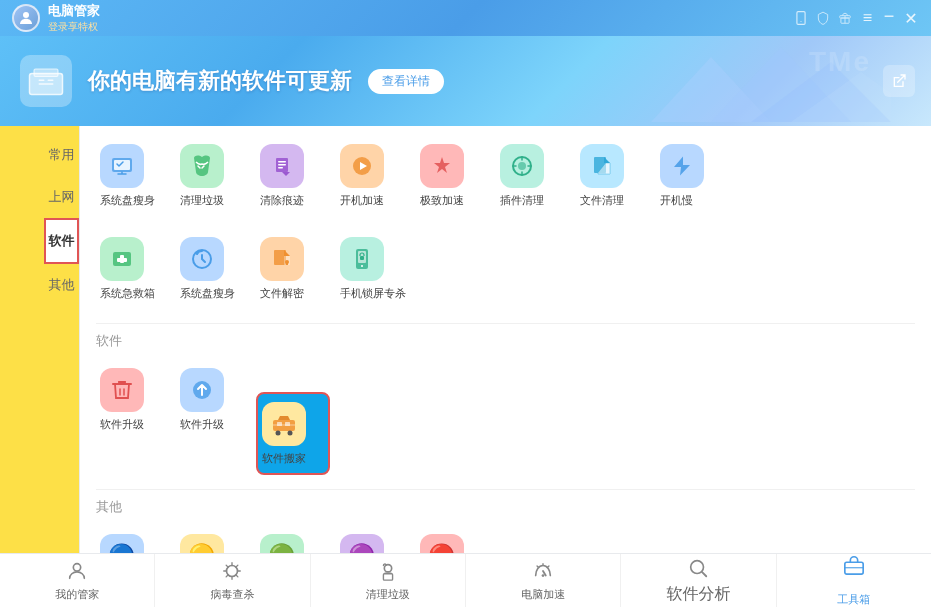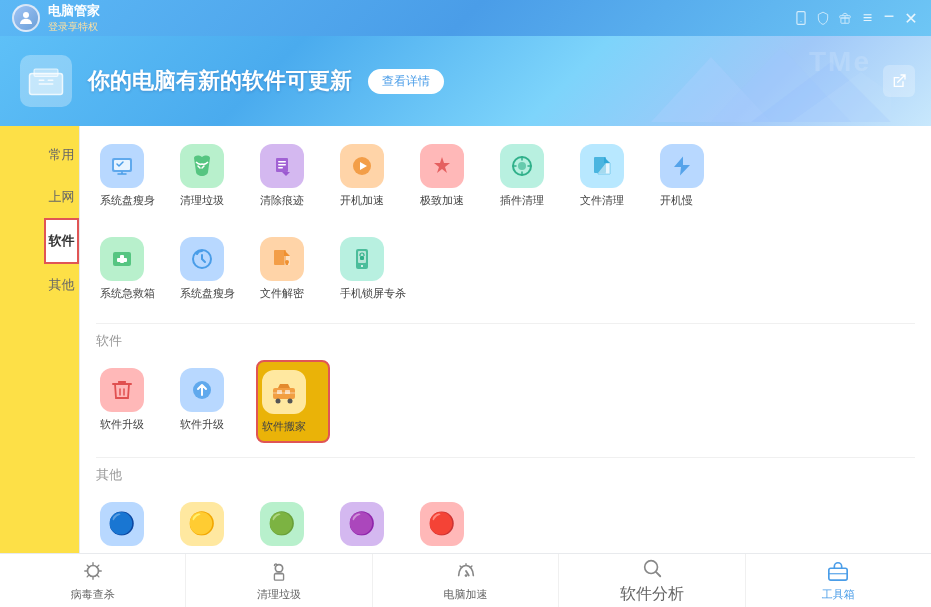--- a/index.html
+++ b/index.html
@@ -176,21 +176,21 @@
       display: flex;
       flex-direction: column;
       align-items: center;
       justify-content: center;
       gap: 2px;
       cursor: pointer;
       font-size: 11px;
       color: #666;
       border-right: 1px solid #f0f0f0;
     }
-    .nav-item:last-child { border-right: none; }
+    .nav-item:last-child { border-right: none; justify-content: space-between; }
     .nav-item.active { color: #4a9de8; }
     .nav-icon { font-size: 20px; line-height: 1; }
 
     
     .mountain-wrap {
       position: absolute;
       right: 40px; bottom: 0;
       pointer-events: none;
     }
   </style>
@@ -434,21 +434,21 @@
         </div>
         <div class="icon-item">
           <div class="icon-circle" style="background: linear-gradient(135deg, rgb(184, 216, 255), rgb(184, 216, 255));">
             <svg width="24" height="24" viewBox="0 0 24 24">
               <circle cx="12" cy="12" r="9" fill="#4a9de8" opacity="0.8"></circle>
               <path d="M12 7v10M8 11l4-4 4 4" stroke="white" stroke-width="2" stroke-linecap="round" stroke-linejoin="round" fill="none"></path>
             </svg>
           </div>
           <span class="icon-label">软件升级</span>
         </div>
-        <div class="icon-item selected" style="border: 2px solid rgb(224, 85, 85); background: #eab308;">
+        <div class="icon-item selected" style="border: 2px solid rgb(224, 85, 85); background: #0ea5e9; margin-top: 32px;">
           <div class="icon-circle" style="background: linear-gradient(135deg, rgb(255, 232, 160), rgb(255, 232, 160));">
             <svg width="24" height="24" viewBox="0 0 24 24">
               <rect x="1" y="8" width="22" height="11" rx="2" fill="#f09030" opacity="0.85"></rect>
               <circle cx="6" cy="21" r="2.5" fill="#555"></circle>
               <circle cx="18" cy="21" r="2.5" fill="#555"></circle>
               <path d="M1 13h22" stroke="rgba(255,255,255,0.5)" stroke-width="1"></path>
               <rect x="5" y="10" width="5" height="4" rx="0.5" fill="white" opacity="0.6"></rect>
               <rect x="13" y="10" width="5" height="4" rx="0.5" fill="white" opacity="0.6"></rect>
               <polygon points="8,4 16,4 18,8 6,8" fill="#e08020" opacity="0.9"></polygon>
             </svg>
@@ -480,20 +480,27 @@
         <div class="icon-item">
           <div class="icon-circle" style="background: linear-gradient(135deg, rgb(255, 184, 184), rgb(255, 184, 184)); font-size: 22px;">🔴</div>
           <span class="icon-label">其他5</span>
         </div>
       </div>
 
   </div>
 </div>
 
 <div class="bottom-nav" id="bottom-nav">
+    <div class="nav-item">
+      <div class="nav-icon" style="color: rgb(136, 136, 136);"><svg width="22" height="22" viewBox="0 0 24 24">
+          <circle cx="12" cy="8" r="4" fill="none" stroke="currentColor" stroke-width="1.8"></circle>
+          <path d="M4 20c0-4 3.6-7 8-7s8 3 8 7" fill="none" stroke="currentColor" stroke-width="1.8" stroke-linecap="round"></path>
+        </svg></div>
+      <span style="font-size: 11px;">我的管家</span>
+    </div>
     <div class="nav-item">
       <div class="nav-icon" style="color: rgb(136, 136, 136);"><svg width="22" height="22" viewBox="0 0 24 24">
           <circle cx="12" cy="12" r="6" fill="none" stroke="currentColor" stroke-width="1.8"></circle>
           <path d="M12 6v-3M12 21v-3M6 12H3M21 12h-3M7.8 7.8L5.6 5.6M18.4 18.4l-2.2-2.2M7.8 16.2L5.6 18.4M18.4 5.6l-2.2 2.2" stroke="currentColor" stroke-width="1.5" stroke-linecap="round"></path>
         </svg></div>
       <span style="font-size: 11px;">病毒查杀</span>
     </div>
     <div class="nav-item">
       <div class="nav-icon" style="color: rgb(136, 136, 136);"><svg width="22" height="22" viewBox="0 0 24 24">
           <circle cx="12" cy="9" r="4" fill="none" stroke="currentColor" stroke-width="1.8"></circle>

